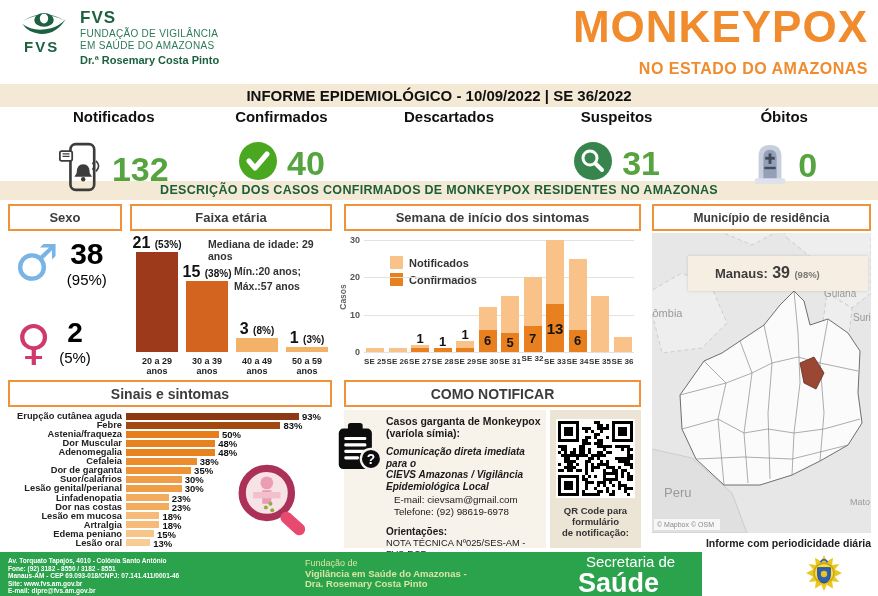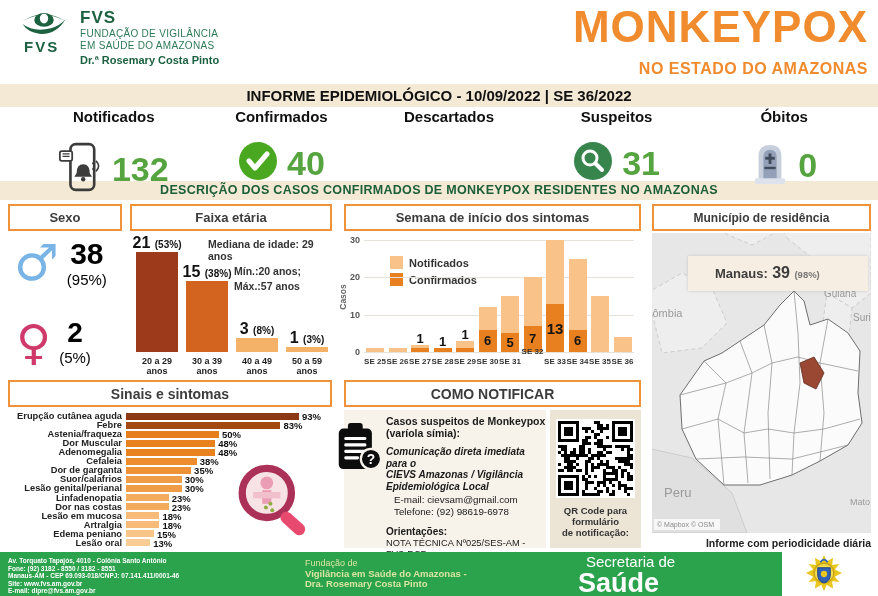--- a/index.html
+++ b/index.html
@@ -79,21 +79,21 @@
   #como-right{left:550px;top:410px;width:91px;height:138px;background:#ece5d6;}
   #como-text{left:386px;top:415px;width:160px;font-size:10px;color:#1a1a1a;}
   .ct-b{font-weight:bold;font-size:10.5px;line-height:12px;}
   .ct-em{font-style:italic;font-weight:bold;font-size:10px;line-height:11.5px;}
   .ct-n{font-size:9.8px;line-height:12px;margin-left:8px;}
   .ct-s{font-size:9.3px;line-height:10.5px;}
   .ct-link{color:#4a93c9;text-decoration:underline;font-size:9.3px;}
   #qr-caption{left:548px;top:505px;width:95px;text-align:center;font-size:9.5px;font-weight:bold;color:#333;line-height:11px;}
 
   
-  #footer{left:0;top:552px;width:782px;height:44px;background:#2ba24c;}
+  #footer{left:0;top:552px;width:702px;height:44px;background:#2ba24c;}
   #footer-address{position:absolute;left:8px;top:5px;font-size:6.5px;font-weight:bold;color:#ffffff;line-height:7.5px;}
   #footer-org{position:absolute;left:305px;top:6px;color:#d9e5a3;font-size:9px;line-height:10.5px;}
   .fo-b{font-weight:bold;font-size:9.5px;}
   #footer-sec{position:absolute;left:578px;top:2px;color:#fff;}
   .sec1{font-size:15px;line-height:16px;margin-left:8px;}
   .sec2{font-size:27px;font-weight:bold;line-height:26px;}
 </style>
 </head>
 <body>
 
@@ -259,21 +259,21 @@
       <div class="sbar" style="left:132.5px;top:95.62px;width:18px;height:22.38px;background:#e8801f"></div>
       <div class="sbarlbl" style="left:132.5px;width:18px;top:98.81px;font-size:13px">6</div>
       <div class="sxlbl" style="left:129.5px;width:24px;top:123px">SE 30</div>
       <div class="sbar" style="left:155px;top:62.05px;width:18px;height:55.95px;background:#f8c289"></div>
       <div class="sbar" style="left:155px;top:99.35px;width:18px;height:18.65px;background:#e8801f"></div>
       <div class="sbarlbl" style="left:155px;width:18px;top:100.675px;font-size:13px">5</div>
       <div class="sxlbl" style="left:152px;width:24px;top:123px">SE 31</div>
       <div class="sbar" style="left:177.5px;top:43.400000000000006px;width:18px;height:74.6px;background:#f8c289"></div>
       <div class="sbar" style="left:177.5px;top:91.89px;width:18px;height:26.11px;background:#e8801f"></div>
       <div class="sbarlbl" style="left:177.5px;width:18px;top:96.945px;font-size:13px">7</div>
-      <div class="sxlbl" style="left:174.5px;width:24px;top:113px">SE 32</div>
+      <div class="sxlbl" style="left:174.5px;width:24px;top:120px">SE 32</div>
       <div class="sbar" style="left:200px;top:6.099999999999994px;width:18px;height:111.9px;background:#f8c289"></div>
       <div class="sbar" style="left:200px;top:69.50999999999999px;width:18px;height:48.49px;background:#e8801f"></div>
       <div class="sbarlbl" style="left:200px;width:18px;top:85.755px;font-size:15px">13</div>
       <div class="sxlbl" style="left:197px;width:24px;top:123px">SE 33</div>
       <div class="sbar" style="left:222.5px;top:24.75px;width:18px;height:93.25px;background:#f8c289"></div>
       <div class="sbar" style="left:222.5px;top:95.62px;width:18px;height:22.38px;background:#e8801f"></div>
       <div class="sbarlbl" style="left:222.5px;width:18px;top:98.81px;font-size:13px">6</div>
       <div class="sxlbl" style="left:219.5px;width:24px;top:123px">SE 34</div>
       <div class="sbar" style="left:245px;top:62.05px;width:18px;height:55.95px;background:#f8c289"></div>
       <div class="sxlbl" style="left:242px;width:24px;top:123px">SE 35</div>
@@ -389,21 +389,21 @@
       <rect x="13" y="1" width="16" height="11" rx="3" fill="#0d0d0d"></rect>
       <rect x="9" y="16" width="24" height="3.5" rx="1.5" fill="#fff"></rect>
       <rect x="9" y="23" width="24" height="3.5" rx="1.5" fill="#fff"></rect>
       <rect x="9" y="30" width="24" height="3.5" rx="1.5" fill="#fff"></rect>
       <rect x="9" y="37" width="16" height="3.5" rx="1.5" fill="#fff"></rect>
       <circle cx="38" cy="40" r="11" fill="#0d0d0d" stroke="#f7f2ea" stroke-width="2.5"></circle>
       <text x="38" y="45" text-anchor="middle" font-size="15" font-weight="bold" fill="#fff" font-family="Liberation Sans, sans-serif">?</text>
     </svg>
   </div>
   <div class="abs" id="como-text">
-    <div class="ct-b">Casos suspeitos de Monkeypox</div>
+    <div class="ct-b">Casos garganta de Monkeypox</div>
     <div class="ct-b" style="margin-bottom:7px;">(varíola símia):</div>
     <div class="ct-em">Comunicação direta imediata para o</div>
     <div class="ct-em">CIEVS Amazonas / Vigilância</div>
     <div class="ct-em" style="margin-bottom:2px;">Epidemiológica Local</div>
     <div class="ct-n">E-mail: cievsam@gmail.com</div>
     <div class="ct-n" style="margin-bottom:8px;">Telefone: (92) 98619-6978</div>
     <div class="ct-b" style="font-size:10px;">Orientações:</div>
     <div class="ct-s">NOTA TÉCNICA Nº025/SES-AM - FVS-RCP</div>
     <div class="ct-s">- SEMSA Manaus</div>
     <div class="ct-s" style="margin-left:10px;margin-top:2px;">

